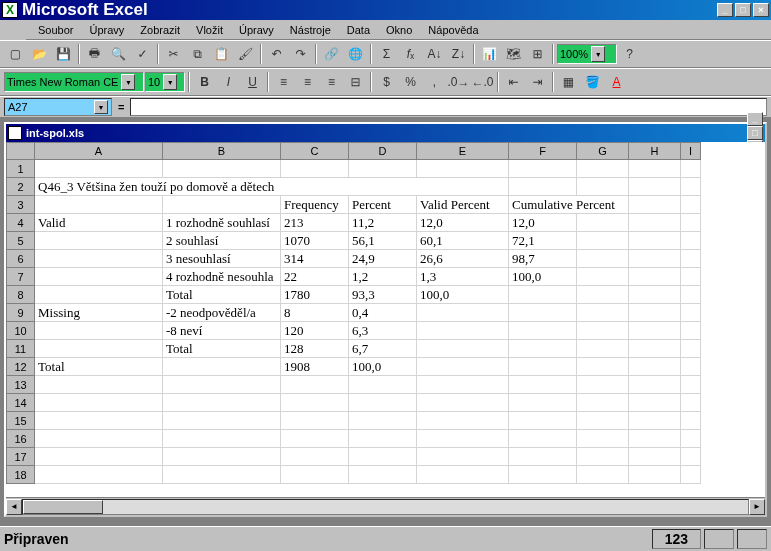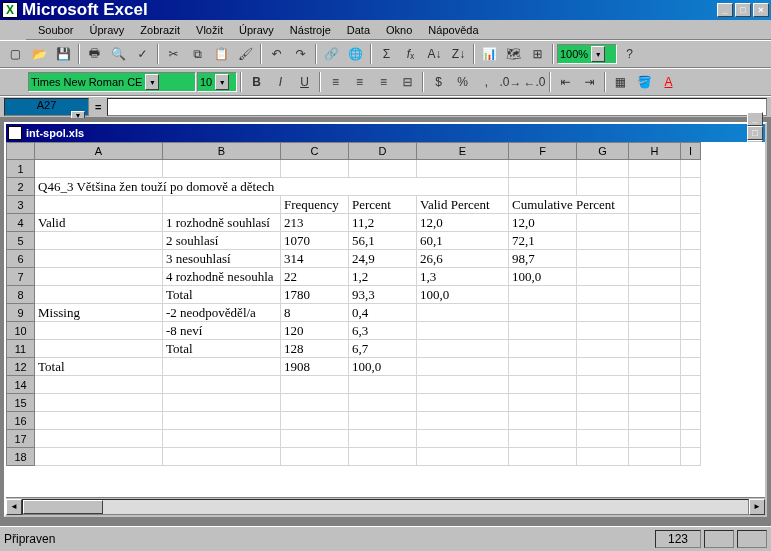--- a/index.html
+++ b/index.html
@@ -18,21 +18,21 @@
 
 
 .toolbar { background: #c0c0c0; height: 28px; display: flex; align-items: center; padding: 2px 4px; border-top: 1px solid #fff; border-bottom: 1px solid #808080; gap: 1px; }
 .tbtn { width: 23px; height: 22px; background: #c0c0c0; border: 1px solid #c0c0c0; display: inline-flex; align-items: center; justify-content: center; font-size: 12px; cursor: pointer; color: #333; }
 .tsep { width: 2px; height: 20px; border-left: 1px solid #808080; border-right: 1px solid #fff; margin: 0 2px; }
 .tcombo { height: 20px; background: #22c55e; border: 1px solid #808080; border-right-color: #fff; border-bottom-color: #fff; display: inline-flex; align-items: center; padding: 0 2px; font-size: 11px; }
 .tcombo .dd { width: 14px; height: 16px; background: #c0c0c0; border: 1px solid #fff; border-right-color: #404040; border-bottom-color: #404040; margin-left: 3px; display: flex; align-items: center; justify-content: center; font-size: 7px; }
 
 
 .formulabar { background: #c0c0c0; height: 22px; display: flex; align-items: center; padding: 2px 4px; border-top: 1px solid #fff; border-bottom: 1px solid #808080; }
-.namebox { width: 85px; height: 18px; background: #0369a1; border: 1px inset #808080; padding: 0 3px; display: flex; align-items: center; flex-direction: column; }
+.namebox { width: 108px; height: 18px; background: #7dd3fc; border: 1px inset #808080; padding: 0 3px; display: flex; align-items: center; }
 .namebox .dd { width: 14px; height: 14px; background: #c0c0c0; margin-left: auto; border: 1px solid #fff; border-right-color: #404040; border-bottom-color: #404040; display: flex; align-items: center; justify-content: center; font-size: 7px; }
 .fx { margin: 0 6px; font-weight: bold; }
 .formula-input { flex: 1; height: 18px; background: #fff; border: 1px inset #808080; }
 
 
 .workarea { background: #808080; padding: 4px; height: 408px; position: relative; }
 .workbook { border: 2px solid #c0c0c0; border-top-color: #fff; border-left-color: #fff; background: #fff; }
 .wb-title { background: linear-gradient(to right, #000080, #1084d0); color: #fff; height: 18px; display: flex; align-items: center; padding: 0 2px; font-weight: bold; font-size: 11px; }
 .wb-title .doc-icon { width: 14px; height: 14px; background: #fff; margin-right: 4px; display: inline-block; border: 1px solid #000; }
 .wb-title .title { flex: 1; }
@@ -51,21 +51,21 @@
 .col-G { width: 52px; } .col-H { width: 52px; } .col-I { width: 20px; }
 .dashed-border-right { border-right: 1px dashed #000 !important; }
 
 
 .wb-bottom { height: 18px; background: #c0c0c0; border-top: 1px solid #808080; display: flex; align-items: center; }
 .scroll-h { flex: 1; height: 16px; background: #dcdcdc; border: 1px inset #808080; position: relative; margin: 0 16px; }
 .scroll-h .thumb { position: absolute; left: 0; top: 0; width: 80px; height: 100%; background: #c0c0c0; border: 1px solid #fff; border-right-color: #404040; border-bottom-color: #404040; }
 .scroll-btn { width: 16px; height: 16px; background: #c0c0c0; border: 1px solid #fff; border-right-color: #404040; border-bottom-color: #404040; font-size: 8px; display: flex; align-items: center; justify-content: center; position: absolute; }
 
 
-.statusbar { background: #c0c0c0; height: 21px; border-top: 1px solid #fff; display: flex; align-items: center; padding: 12px 4px; font-size: 12px; }
+.statusbar { background: #c0c0c0; height: 21px; border-top: 1px solid #fff; display: flex; align-items: center; padding: 12px 4px; font-size: 14px; font-weight: bold; }
 .statusbar .cell-status { flex: 1; }
 .statusbar .box { border: 1px inset #808080; padding: 1px 12px; margin-left: 3px; min-width: 30px; text-align: center; }
 </style>
 </head>
 <body>
 
 <div class="titlebar">
   <span class="app-icon">X</span>
   <span class="title">Microsoft Excel</span>
   <div class="winbtns">
@@ -117,21 +117,21 @@
   <div class="tbtn">⊞</div>
   <div class="tsep"></div>
   <div class="tcombo" style="width:60px;">
       <span>100%</span>
       <span class="dd">▼</span>
     </div>
   <div class="tbtn">?</div>
 </div>
 
 <div class="toolbar">
-  <div class="tcombo" style="width:168px;margin-left:24px;">
+  <div class="tcombo" style="width:140px;">
       <span>Times New Roman CE</span>
       <span class="dd">▼</span>
     </div>
   <div class="tcombo" style="width:40px;">
       <span>10</span>
       <span class="dd">▼</span>
     </div>
   <div class="tsep"></div>
   <div class="tbtn">
       <b>B</b>
@@ -332,20 +332,32 @@
               <td class="cell col-B"></td>
               <td class="cell col-C num">1908</td>
               <td class="cell col-D num">100,0</td>
               <td class="cell col-E"></td>
               <td class="cell col-F"></td>
               <td class="cell col-G dashed-border-right"></td>
               <td class="cell col-H"></td>
               <td class="cell col-I"></td>
             </tr>
             <tr>
+              <td class="rowhead">13</td>
+              <td class="cell col-A"></td>
+              <td class="cell col-B"></td>
+              <td class="cell col-C"></td>
+              <td class="cell col-D"></td>
+              <td class="cell col-E"></td>
+              <td class="cell col-F"></td>
+              <td class="cell col-G dashed-border-right"></td>
+              <td class="cell col-H"></td>
+              <td class="cell col-I"></td>
+            </tr>
+            <tr>
               <td class="rowhead">14</td>
               <td class="cell col-A"></td>
               <td class="cell col-B"></td>
               <td class="cell col-C"></td>
               <td class="cell col-D"></td>
               <td class="cell col-E"></td>
               <td class="cell col-F"></td>
               <td class="cell col-G dashed-border-right"></td>
               <td class="cell col-H"></td>
               <td class="cell col-I"></td>

